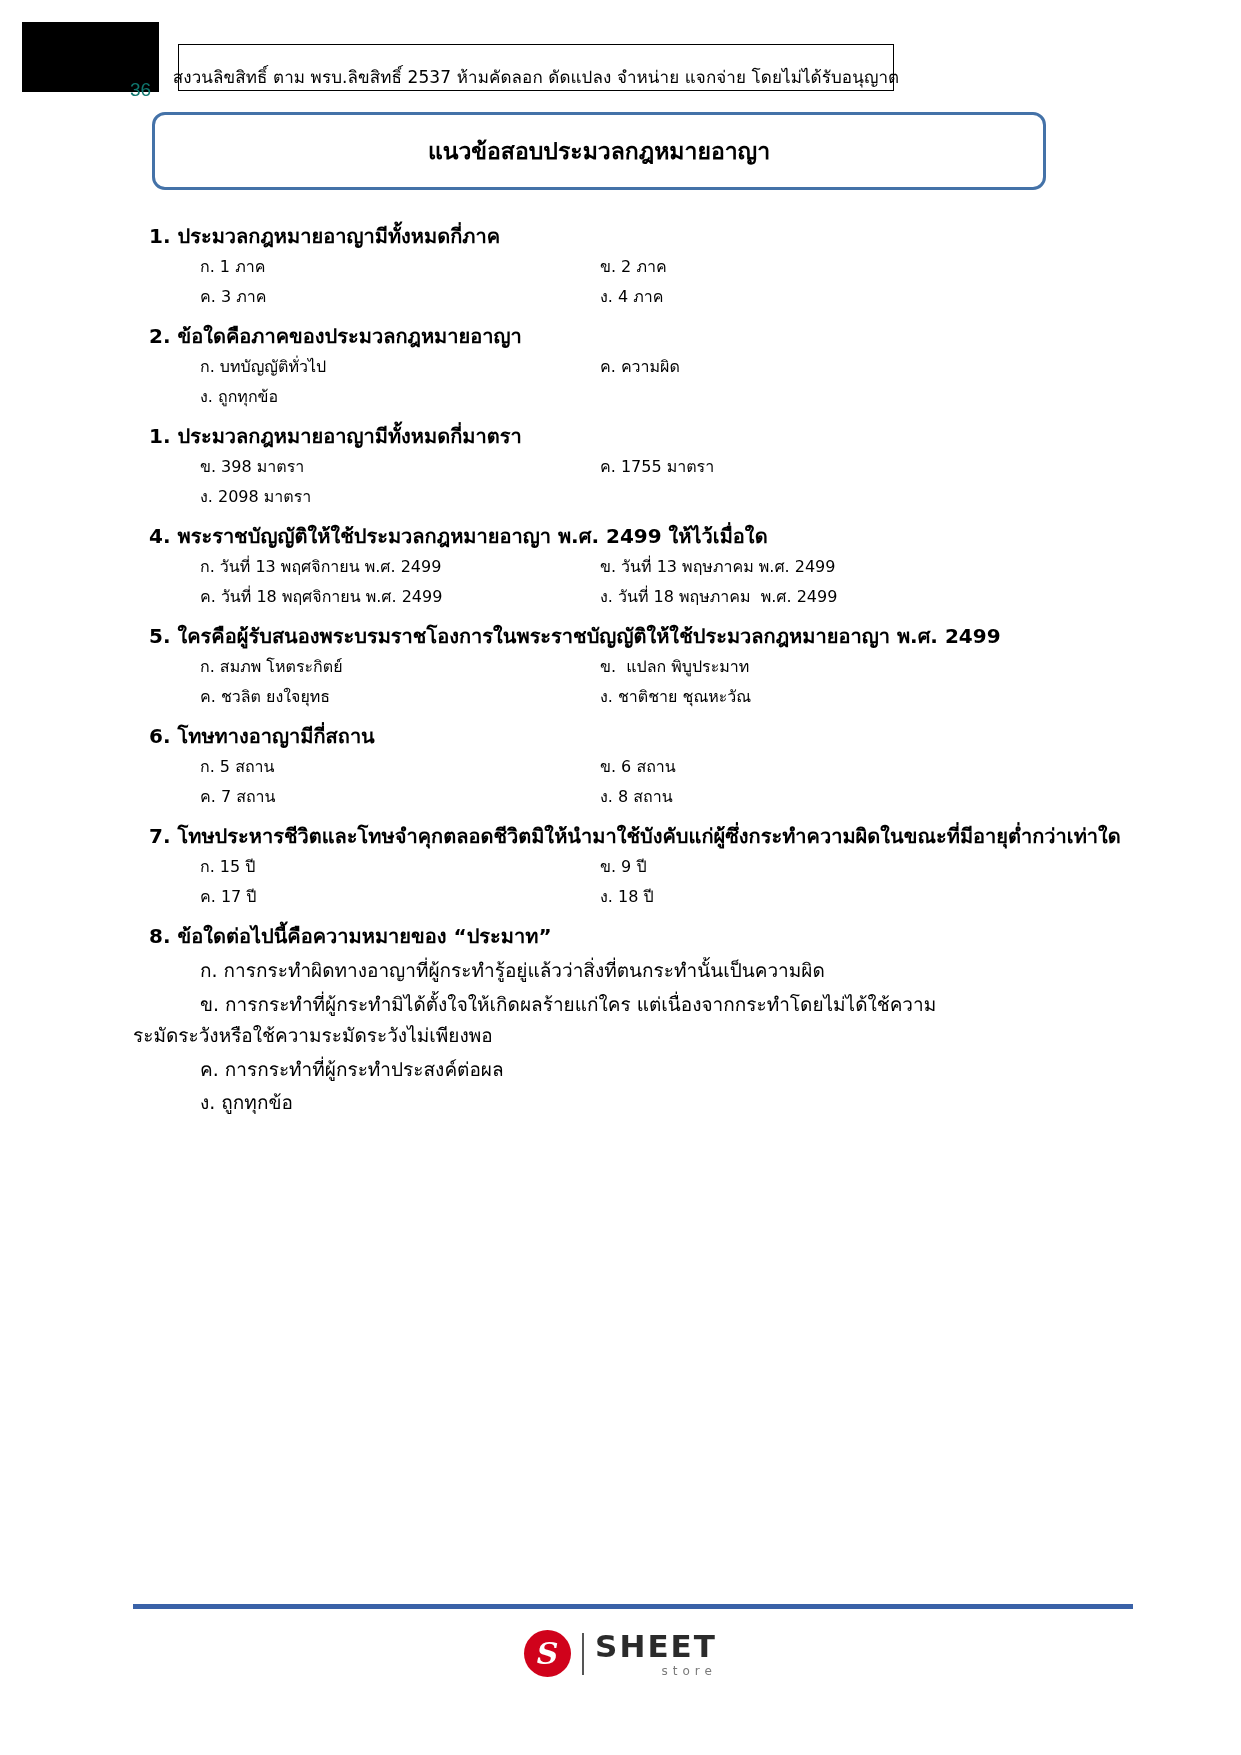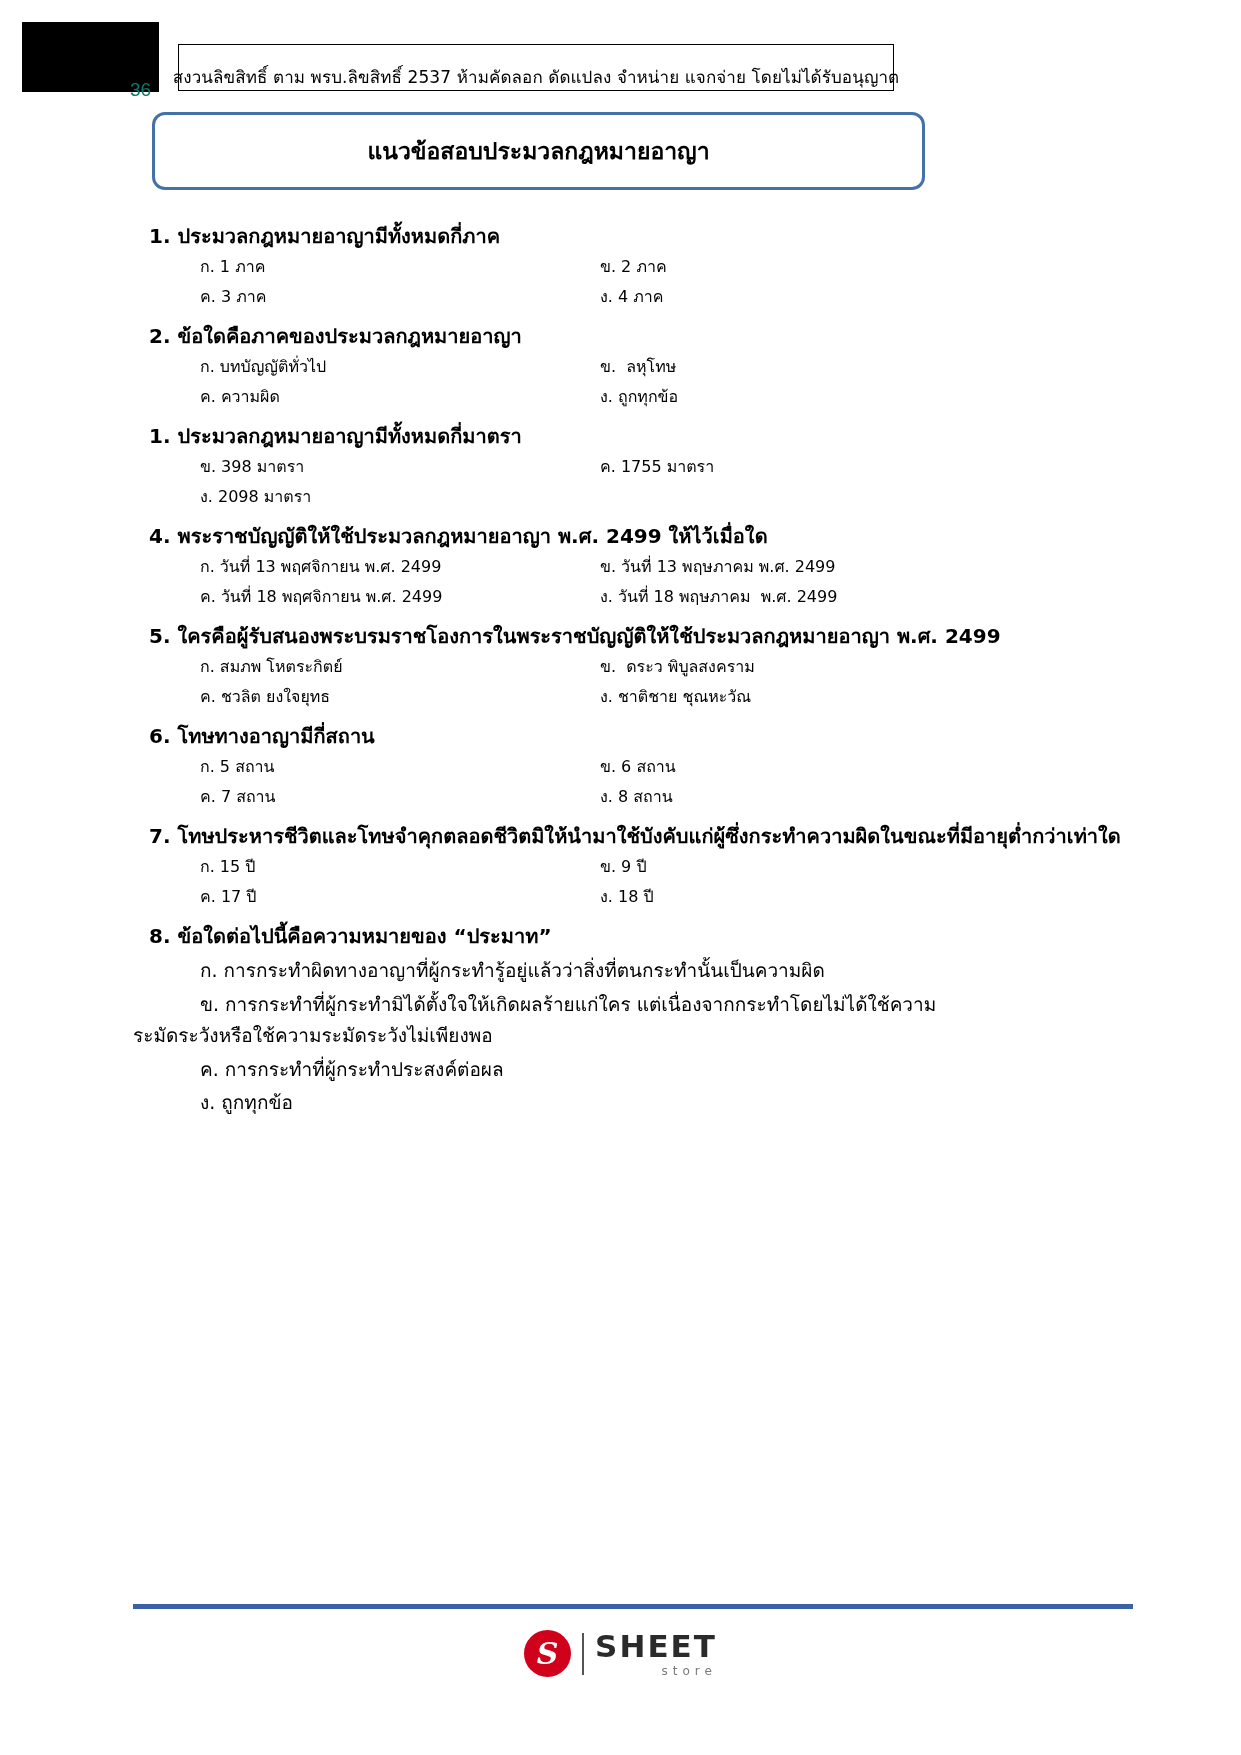--- a/index.html
+++ b/index.html
@@ -57,21 +57,21 @@
     font-size: 17px;
     letter-spacing: 0.1px;
     white-space: nowrap;
   }
 
   
   .title-box {
     position: absolute;
     left: 152px;
     top: 112px;
-    width: 773px;
+    width: 894px;
     height: 78px;
     border: 3px solid #4472a8;
     border-radius: 13px;
     display: flex;
     align-items: center;
     justify-content: center;
     background: #ffffff;
   }
   .title-text {
     font-size: 23px;
@@ -206,21 +206,20 @@
       <span class="choice">ข. 2 ภาค</span>
       <span class="choice">ค. 3 ภาค</span>
       <span class="choice">ง. 4 ภาค</span>
     </div>
   </div>
 
   <div class="q-block">
     <p class="q-text">2. ข้อใดคือภาคของประมวลกฎหมายอาญา</p>
     <div class="choices-grid">
       <span class="choice">ก. บทบัญญัติทั่วไป</span>
-      <span class="choice">ข.  ลหุโทษ</span>
       <span class="choice">ค. ความผิด</span>
       <span class="choice">ง. ถูกทุกข้อ</span>
     </div>
   </div>
 
   <div class="q-block">
     <p class="q-text">1.  ประมวลกฎหมายอาญามีทั้งหมดกี่มาตรา</p>
     <div class="choices-grid">
       <span class="choice">ข. 398 มาตรา</span>
       <span class="choice">ค. 1755 มาตรา</span>
@@ -235,21 +234,21 @@
       <span class="choice">ข. วันที่ 13 พฤษภาคม พ.ศ. 2499</span>
       <span class="choice">ค. วันที่ 18 พฤศจิกายน พ.ศ. 2499</span>
       <span class="choice">ง. วันที่ 18 พฤษภาคม  พ.ศ. 2499</span>
     </div>
   </div>
 
   <div class="q-block">
     <p class="q-text">5. ใครคือผู้รับสนองพระบรมราชโองการในพระราชบัญญัติให้ใช้ประมวลกฎหมายอาญา พ.ศ. 2499</p>
     <div class="choices-grid">
       <span class="choice">ก. สมภพ โหตระกิตย์</span>
-      <span class="choice">ข.  ดระว พิบูลสงคราม</span>
+      <span class="choice">ข.  แปลก พิบูประมาท</span>
       <span class="choice">ค. ชวลิต ยงใจยุทธ</span>
       <span class="choice">ง. ชาติชาย ชุณหะวัณ</span>
     </div>
   </div>
 
   <div class="q-block">
     <p class="q-text">6. โทษทางอาญามีกี่สถาน</p>
     <div class="choices-grid">
       <span class="choice">ก. 5 สถาน</span>
       <span class="choice">ข. 6 สถาน</span>

